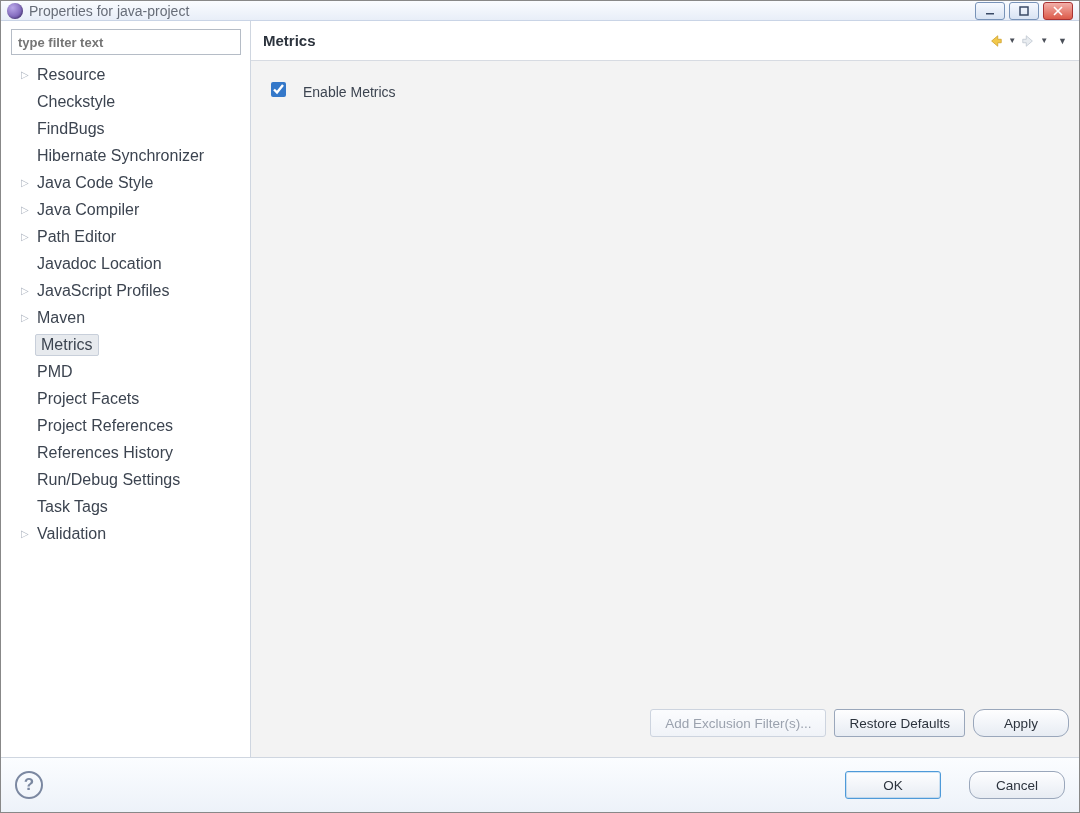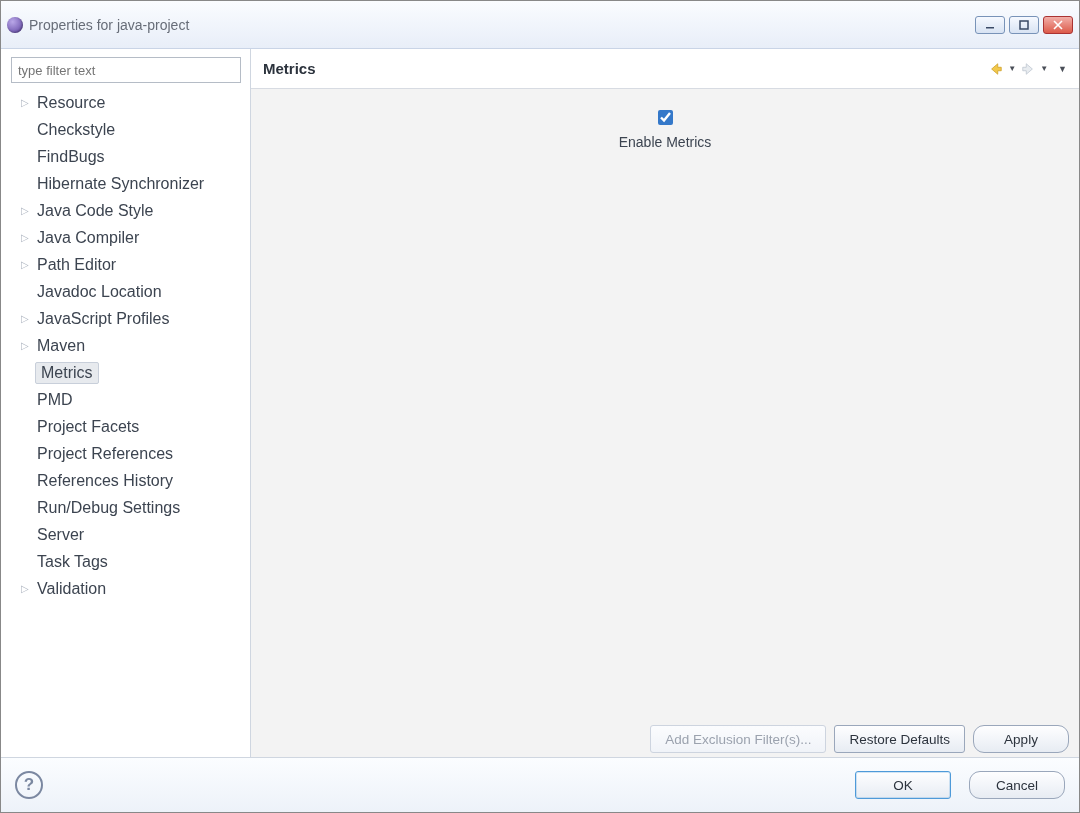--- a/index.html
+++ b/index.html
@@ -5,21 +5,21 @@
   * { box-sizing: border-box; }
   html, body { margin: 0; padding: 0; font-family: "Segoe UI", Tahoma, sans-serif; font-size: 13px; background: #fff; }
   .window {
     width: 1080px; height: 813px; margin: 0 auto;
     display: flex; flex-direction: column;
     border: 1px solid #888;
     background: linear-gradient(#fdfdff, #f0f4fb);
   }
   
   .titlebar {
-    height: 48px; display: flex; align-items: center;
+    height: 20px; display: flex; align-items: center;
     background: linear-gradient(#fafcff, #e8eef8);
     border-bottom: 1px solid #c9d4e6;
     padding: 0 6px; gap: 6px;
   }
   .titlebar .app-icon {
     width: 16px; height: 16px; border-radius: 50%;
     background: radial-gradient(circle at 35% 30%, #b9a7e8, #5a3f9e);
     box-shadow: inset -1px -1px 2px rgba(0,0,0,.3);
   }
   .titlebar .title-text { color: #676d78; font-size: 14px; flex: 1; }
@@ -40,20 +40,21 @@
   }
   .sidebar {
     width: 250px; border-right: 1px solid #cfd6e0;
     display: flex; flex-direction: column;
     padding: 8px 0 8px 10px;
   }
   .filter {
     width: 230px; height: 26px; margin-bottom: 6px;
     border: 1px solid #b5bcc6; padding: 2px 6px; font-size: 13px; color: #9aa0aa;
     background: #fff;
+    font-weight: bold;
   }
   .tree { flex: 1; overflow: auto; color: #3c4450; }
   .tree-item {
     display: flex; align-items: center; gap: 4px;
     height: 27px; padding-left: 10px; cursor: default;
   }
   .tree-item.selected .label {
     background: #e7eaee; border: 1px solid #c8cfda; border-radius: 2px; padding: 1px 5px;
   }
   .tree-item .expander {
@@ -71,45 +72,45 @@
   }
   .main-header .page-title { font-weight: 600; font-size: 15px; color: #2c333d; }
   .nav-icons { display: flex; align-items: center; gap: 4px; }
   .nav-arrow {
     width: 16px; height: 16px; display: inline-flex; align-items: center; justify-content: center;
   }
   .nav-drop { font-size: 8px; color: #4a4f58; }
   .menu-drop { font-size: 9px; color: #4a4f58; }
 
   .main-body { flex: 1; padding: 18px 16px; position: relative; color: #3c4450; }
-  .checkbox-row { display: flex; align-items: center; gap: 6px; font-size: 14px; flex-direction: column; }
+  .checkbox-row { display: flex; align-items: flex-end; gap: 14px; font-size: 14px; }
   .checkbox-row input { width: 15px; height: 15px; accent-color: #3478c9; }
 
   .main-buttons {
-    position: absolute; right: 10px; bottom: 4px; display: flex; gap: 8px;
+    position: absolute; right: 10px; bottom: 20px; display: flex; gap: 8px;
   }
   .btn {
     height: 28px; padding: 0 14px; border: 1px solid #9aa7bb; border-radius: 3px;
     background: linear-gradient(#fefeff, #e7ecf3); font-size: 13.5px; color: #2c333d;
     display: inline-flex; align-items: center; justify-content: center; cursor: default;
   }
   .btn.disabled { color: #9ba2ae; border-color: #cdd4df; background: linear-gradient(#fbfcfe,#f0f3f8); }
   .btn.primary { border-color: #4e9ad9; box-shadow: 0 0 0 1px rgba(78,154,217,.25) inset; min-width: 96px; }
   .btn.wide { min-width: 96px; border-radius: 11px; }
 
   .footer {
     height: 54px; display: flex; align-items: center; justify-content: space-between;
     padding: 0 14px; background: linear-gradient(#fbfdff,#edf2f9);
   }
   .help-icon {
     width: 28px; height: 28px; border: 2px solid #7b88a1; border-radius: 50%;
     display: flex; align-items: center; justify-content: center; color: #7b88a1; font-weight: bold;
     font-size: 17px;
   }
-  .footer-buttons { display: flex; gap: 18px; }
+  .footer-buttons { display: flex; gap: 28px; }
 </style>
 </head>
 <body>
 
 <div class="window">
 
   <div class="titlebar">
     <span class="app-icon"></span>
     <span class="title-text">Properties for java-project</span>
     <div class="winbtns">
@@ -192,24 +193,20 @@
             <span class="expander">▷</span>
             <span class="label">Project References</span>
           </div>
           <div class="tree-item">
             <span class="expander">▷</span>
             <span class="label">References History</span>
           </div>
           <div class="tree-item">
             <span class="expander">▷</span>
             <span class="label">Run/Debug Settings</span>
-          </div>
-          <div class="tree-item">
-            <span class="expander">▷</span>
-            <span class="label">Server</span>
           </div>
           <div class="tree-item">
             <span class="expander">▷</span>
             <span class="label">Task Tags</span>
           </div>
           <div class="tree-item has-children">
             <span class="expander">▷</span>
             <span class="label">Validation</span>
           </div>
         </div>

